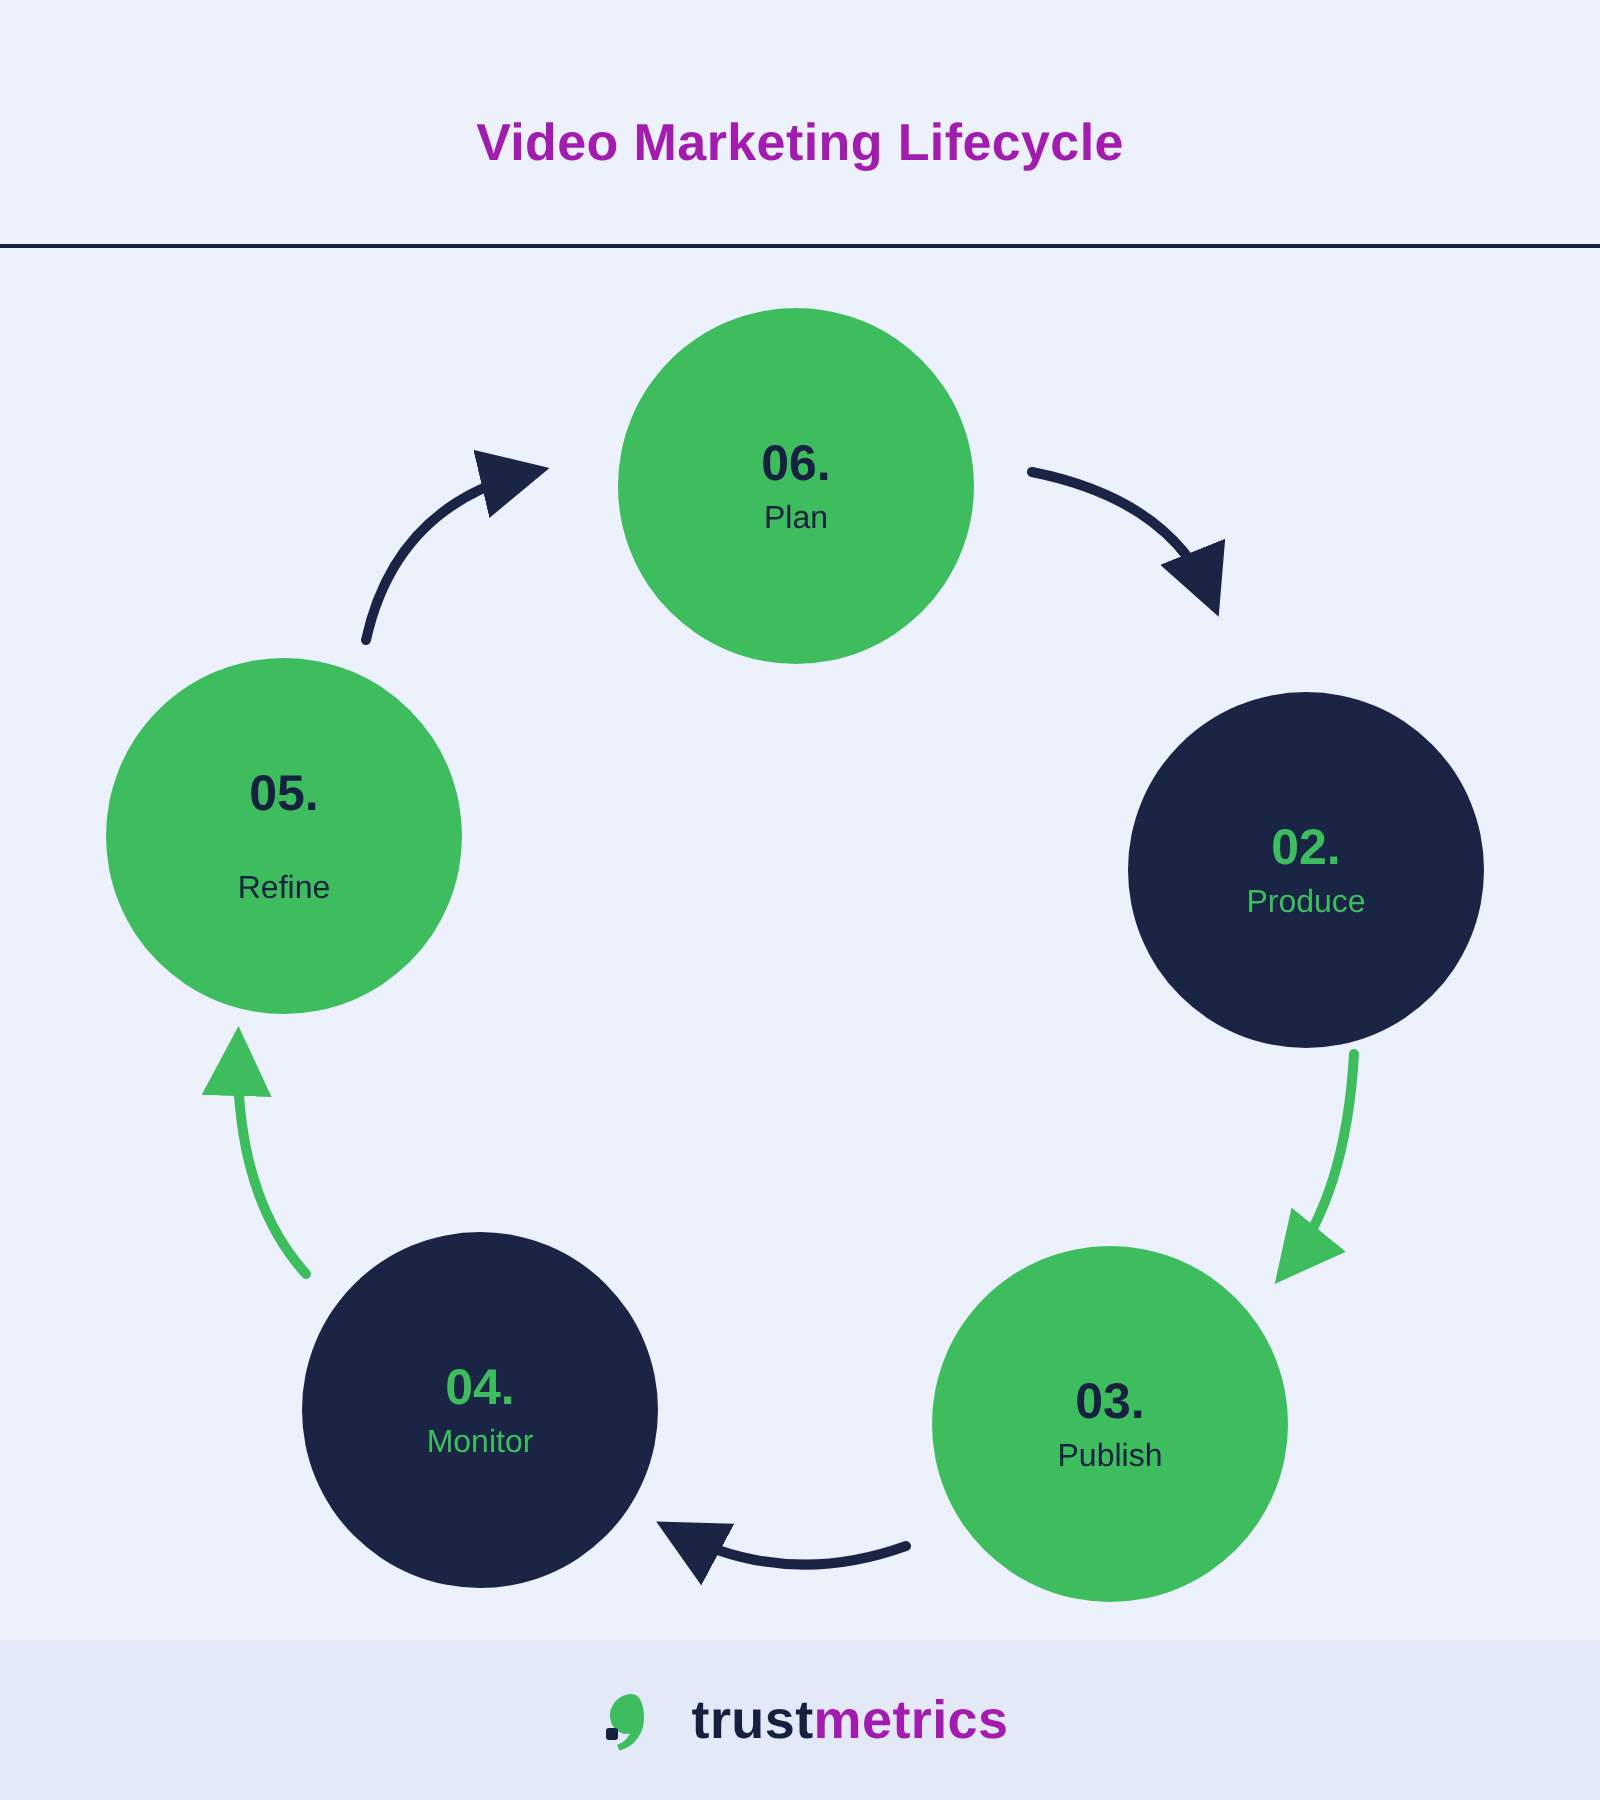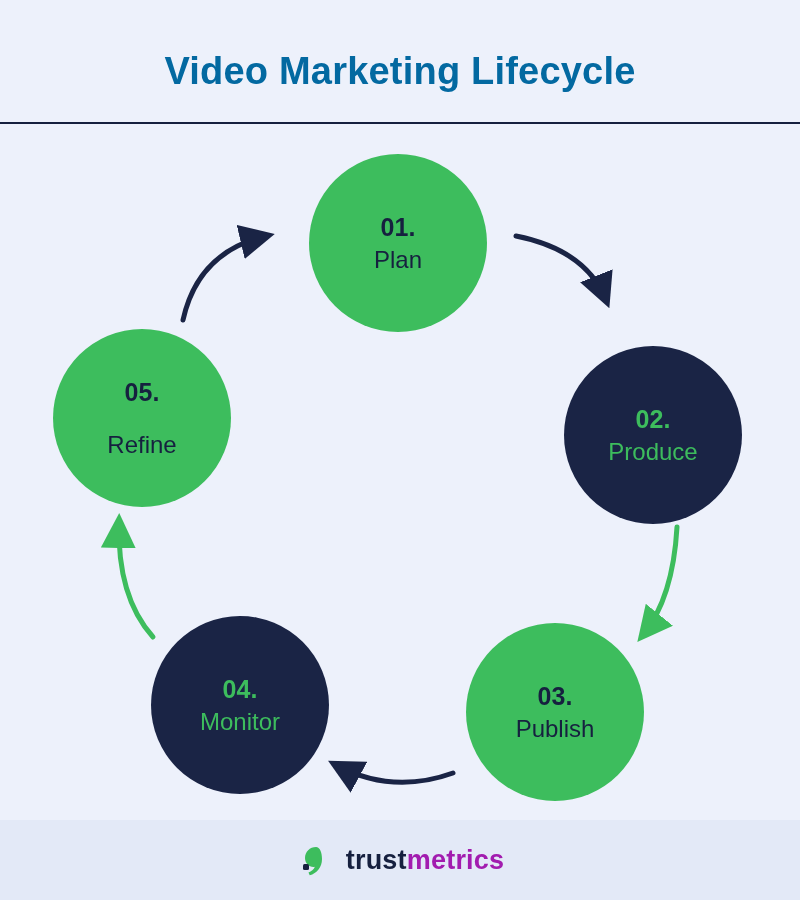--- a/index.html
+++ b/index.html
@@ -19,23 +19,23 @@
   .header {
     position: absolute;
     top: 0; left: 0;
     width: 100%;
     height: 122px;
     display: flex;
     align-items: center;
     justify-content: center;
   }
   .title {
-    font-size: 38px;
+    font-size: 26px;
     font-weight: 800;
-    color: #0369a1;
+    color: #a21caf;
     letter-spacing: 0.2px;
     margin-top: 20px;
   }
   .divider {
     position: absolute;
     top: 122px;
     left: 0;
     width: 100%;
     height: 0;
     border-top: 2px solid #16203f;
@@ -51,21 +51,21 @@
     align-items: center;
     justify-content: center;
     text-align: center;
     gap: 4px;
   }
   .circle.green { background: #3dbd5d; }
   .circle.navy  { background: #1a2445; }
   .circle.green .num, .circle.green .lbl { color: #16203f; }
   .circle.navy  .num, .circle.navy  .lbl { color: #3dbd5d; }
   .num { font-size: 25px; font-weight: 700; }
-  .lbl { font-size: 24px; font-weight: 400; }
+  .lbl { font-size: 16px; font-weight: 400; }
   .step-1 { left: 309px; top: 154px; }
   .step-2 { left: 564px; top: 346px; }
   .step-3 { left: 466px; top: 623px; }
   .step-4 { left: 151px; top: 616px; justify-content: center; }
   .step-5 { left:  53px; top: 329px; gap: 24px; }
   
   .arrows {
     position: absolute;
     left: 0; top: 0;
     width: 800px;
@@ -122,21 +122,21 @@
         </marker>
       </defs>
       <path class="link navy-stroke" d="M 183 320 Q 198 252 266 236" marker-end="url(#head-navy)"></path>
       <path class="link navy-stroke" d="M 516 236 Q 586 250 606 300" marker-end="url(#head-navy)"></path>
       <path class="link green-stroke" d="M 677 527 Q 673 598 643 635" marker-end="url(#head-green)"></path>
       <path class="link navy-stroke" d="M 453 773 Q 392 795 336 765" marker-end="url(#head-navy)"></path>
       <path class="link green-stroke" d="M 153 637 Q 117 597 119 522" marker-end="url(#head-green)"></path>
     </svg>
 
     <div class="circle green step-1">
-      <div class="num">01.</div>
+      <div class="num">06.</div>
       <div class="lbl">Plan</div>
     </div>
 
     <div class="circle navy step-2">
       <div class="num">02.</div>
       <div class="lbl">Produce</div>
     </div>
 
     <div class="circle green step-3">
       <div class="num">03.</div>

